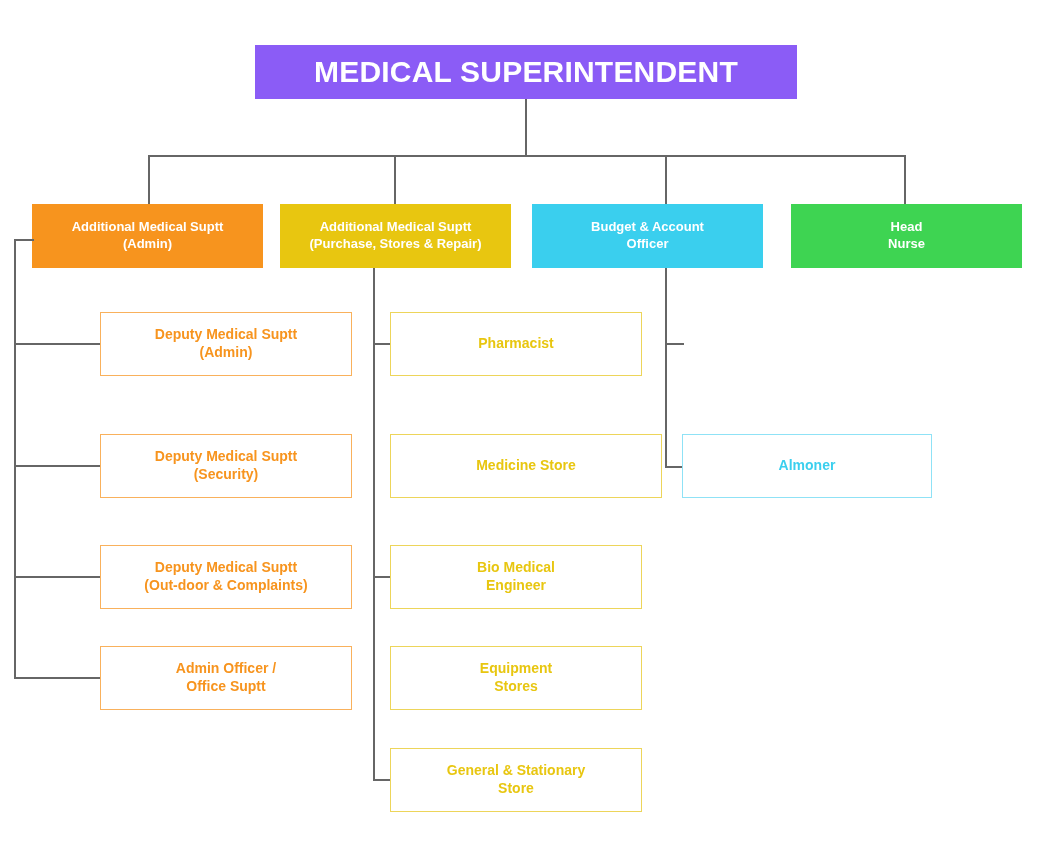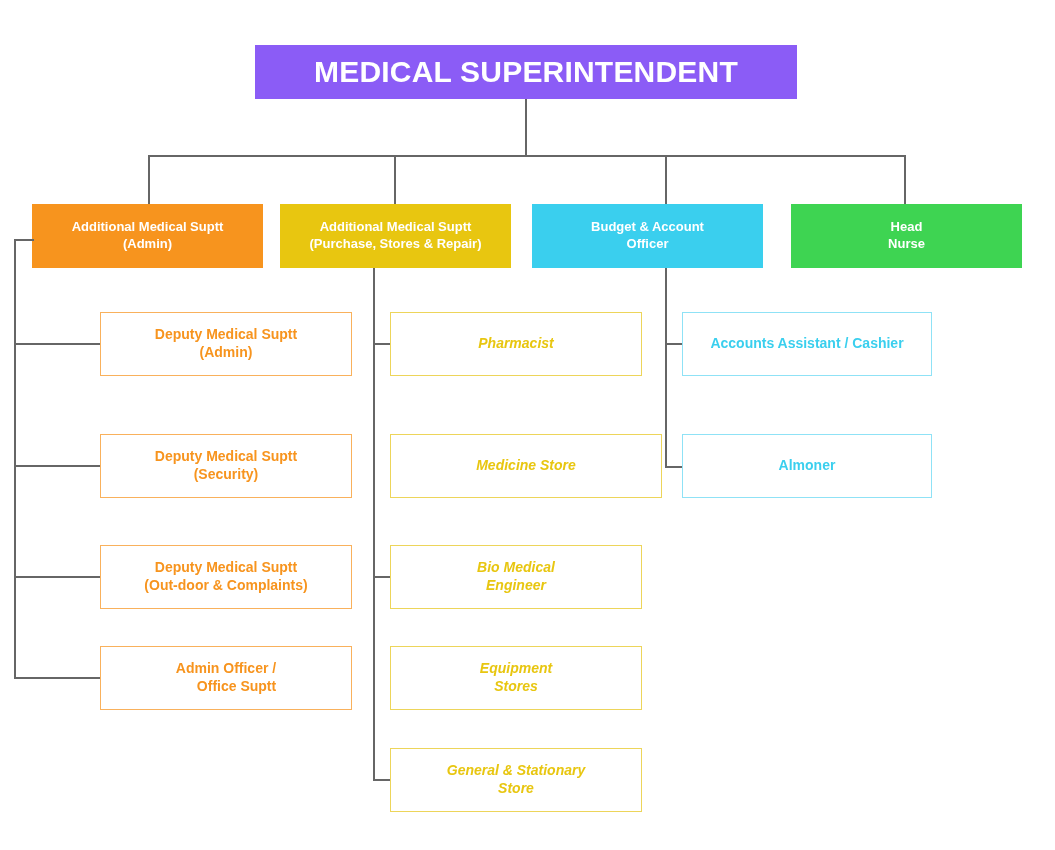--- a/index.html
+++ b/index.html
@@ -68,21 +68,21 @@
     background: #ffffff;
     border: 1.5px solid #cccccc;
   }
   .node.outlined .label {
     font-weight: bold;
     font-size: 14px;
   }
   .node.out-orange { border-color: #f9b15c; }
   .node.out-orange .label { color: #f7941e; }
   .node.out-yellow { border-color: #edd55a; }
-  .node.out-yellow .label { color: #e8c610; font-style: italic; }
+  .node.out-yellow .label { color: #e8c610; }
   .node.out-cyan   { border-color: #8fe2f6; }
   .node.out-cyan .label { color: #3acfee; }
 </style>
 </head>
 <body>
 
 <div id="chart-root">
 
   <div class="node filled root" style="left:255px; top:45px; width:542px; height:54px;">
     <span class="label">MEDICAL SUPERINTENDENT</span>
@@ -129,21 +129,21 @@
 (Admin)</span>
   </div>
   <div class="node outlined out-orange" style="left:100px; top:434px; width:252px; height:64px;">
     <span class="label">Deputy Medical Suptt
 (Security)</span>
   </div>
   <div class="node outlined out-orange" style="left:100px; top:545px; width:252px; height:64px;">
     <span class="label">Deputy Medical Suptt
 (Out-door &amp; Complaints)</span>
   </div>
-  <div class="node outlined out-orange" style="left:100px; top:646px; width:252px; height:64px;text-align:right;">
+  <div class="node outlined out-orange" style="left:100px; top:646px; width:252px; height:64px;">
     <span class="label">Admin Officer /
 Office Suptt</span>
   </div>
 
   <div class="conn conn-v" style="left:373px; top:268px; height:512px;"></div>
   <div class="conn conn-h" style="left:373px; top:343px; width:19px;"></div>
   <div class="conn conn-h" style="left:373px; top:576px; width:19px;"></div>
   <div class="conn conn-h" style="left:373px; top:779px; width:19px;"></div>
 
   <div class="node outlined out-yellow" style="left:390px; top:312px; width:252px; height:64px;">
@@ -162,20 +162,17 @@
   </div>
   <div class="node outlined out-yellow" style="left:390px; top:748px; width:252px; height:64px;">
     <span class="label">General &amp; Stationary
 Store</span>
   </div>
 
   <div class="conn conn-v" style="left:665px; top:268px; height:200px;"></div>
   <div class="conn conn-h" style="left:665px; top:343px; width:19px;"></div>
   <div class="conn conn-h" style="left:665px; top:466px; width:19px;"></div>
 
-  <div class="node outlined out-cyan" style="left:682px; top:312px; width:250px; height:64px;">
-    <span class="label">Accounts Assistant / Cashier</span>
-  </div>
   <div class="node outlined out-cyan" style="left:682px; top:434px; width:250px; height:64px;">
     <span class="label">Almoner</span>
   </div>
 
 </div>
 
 </body></html>

